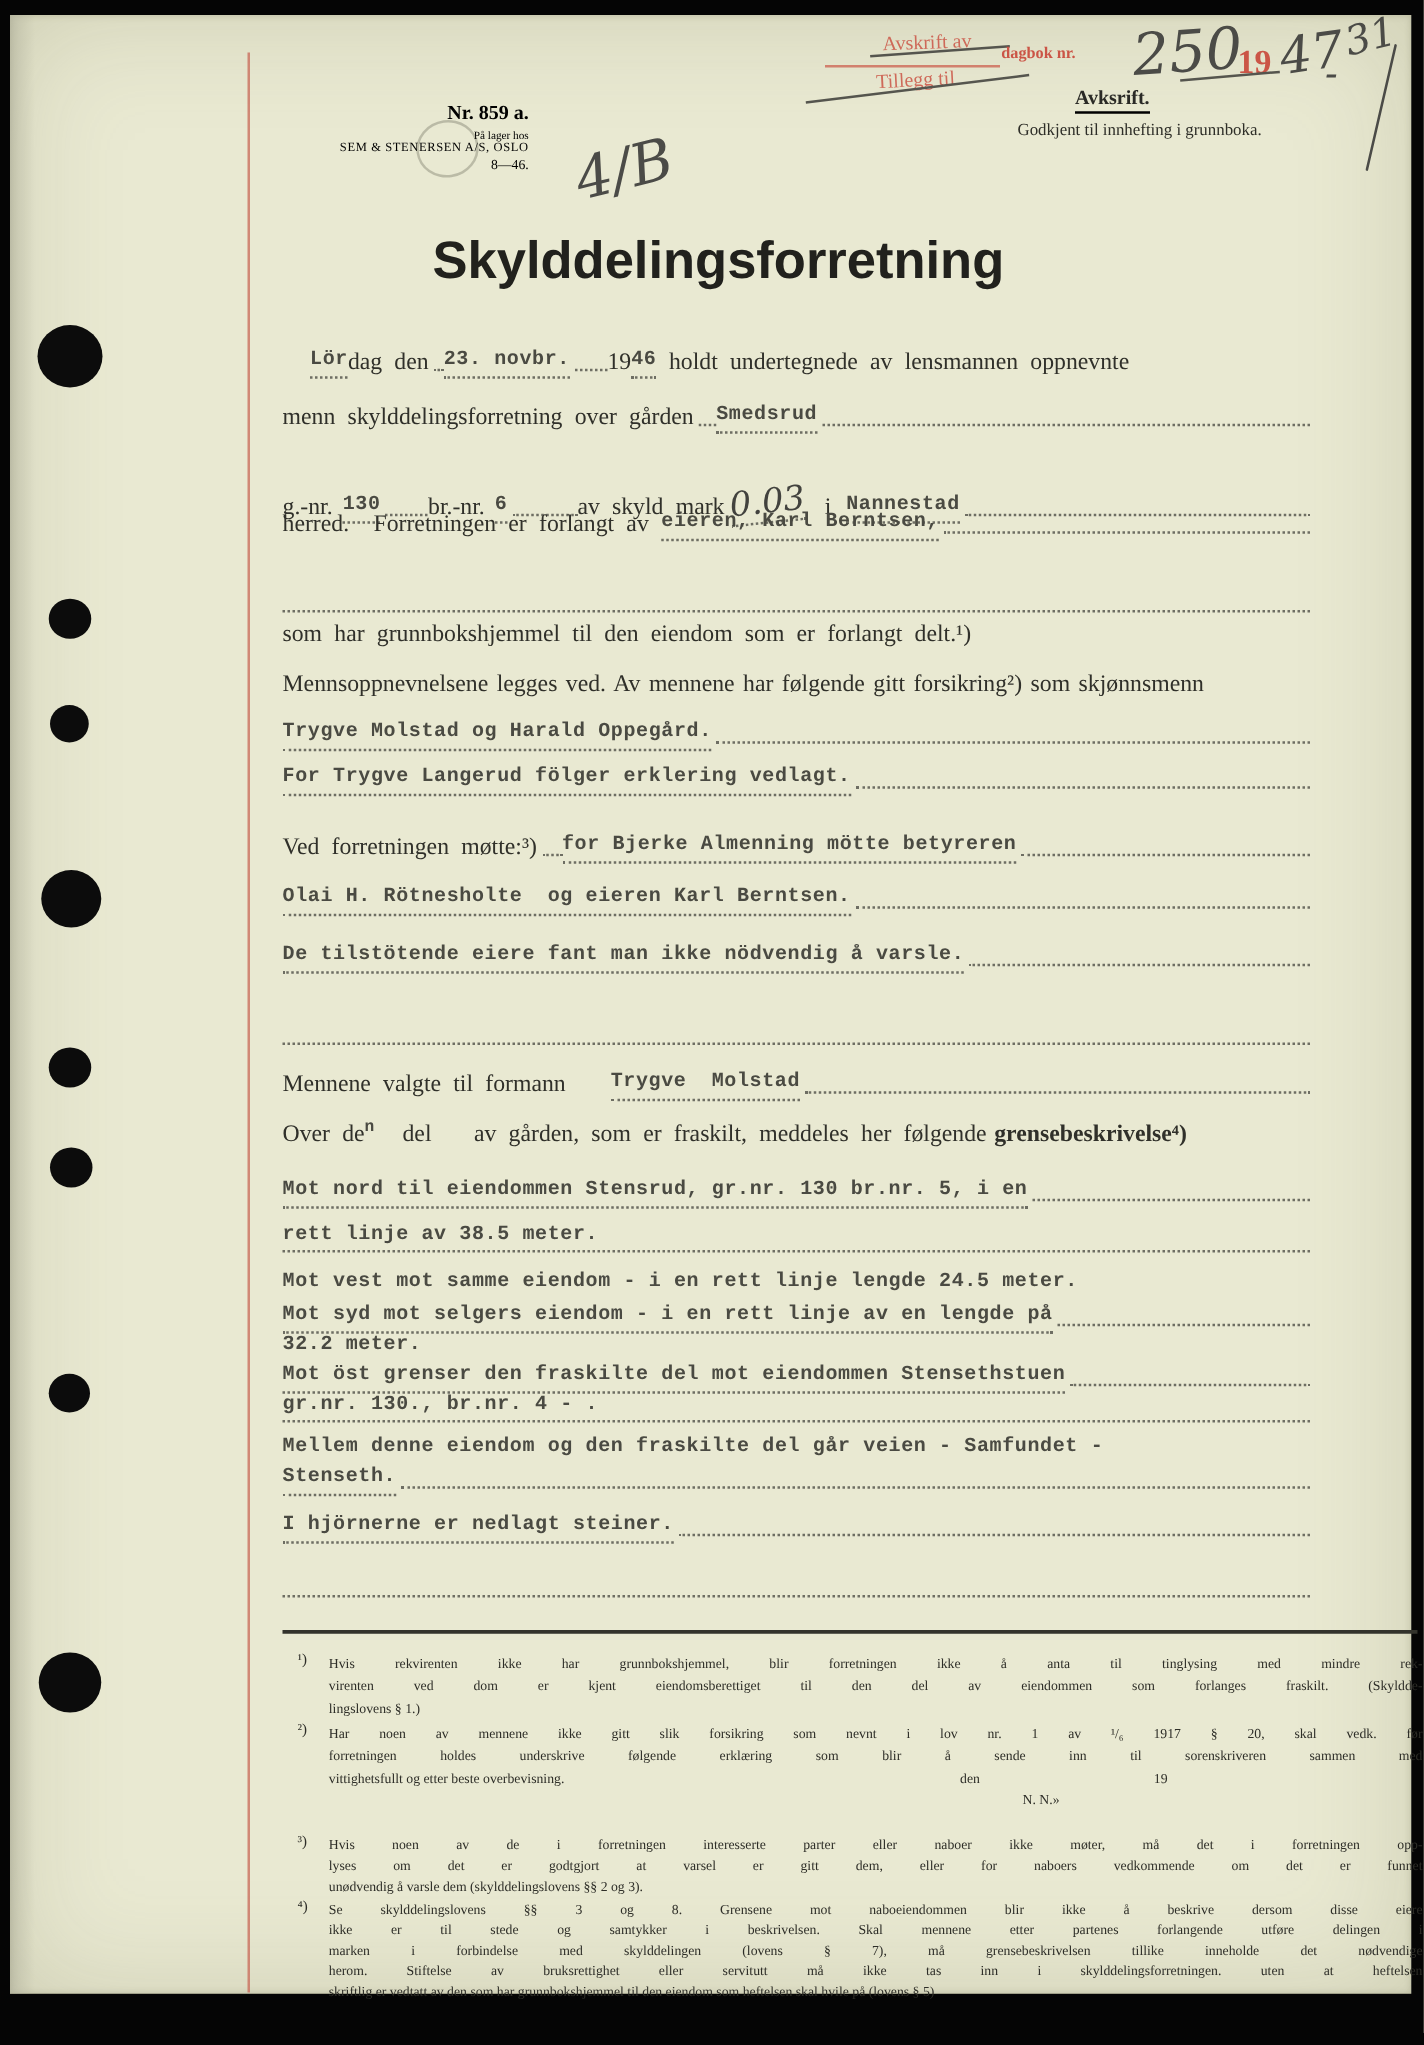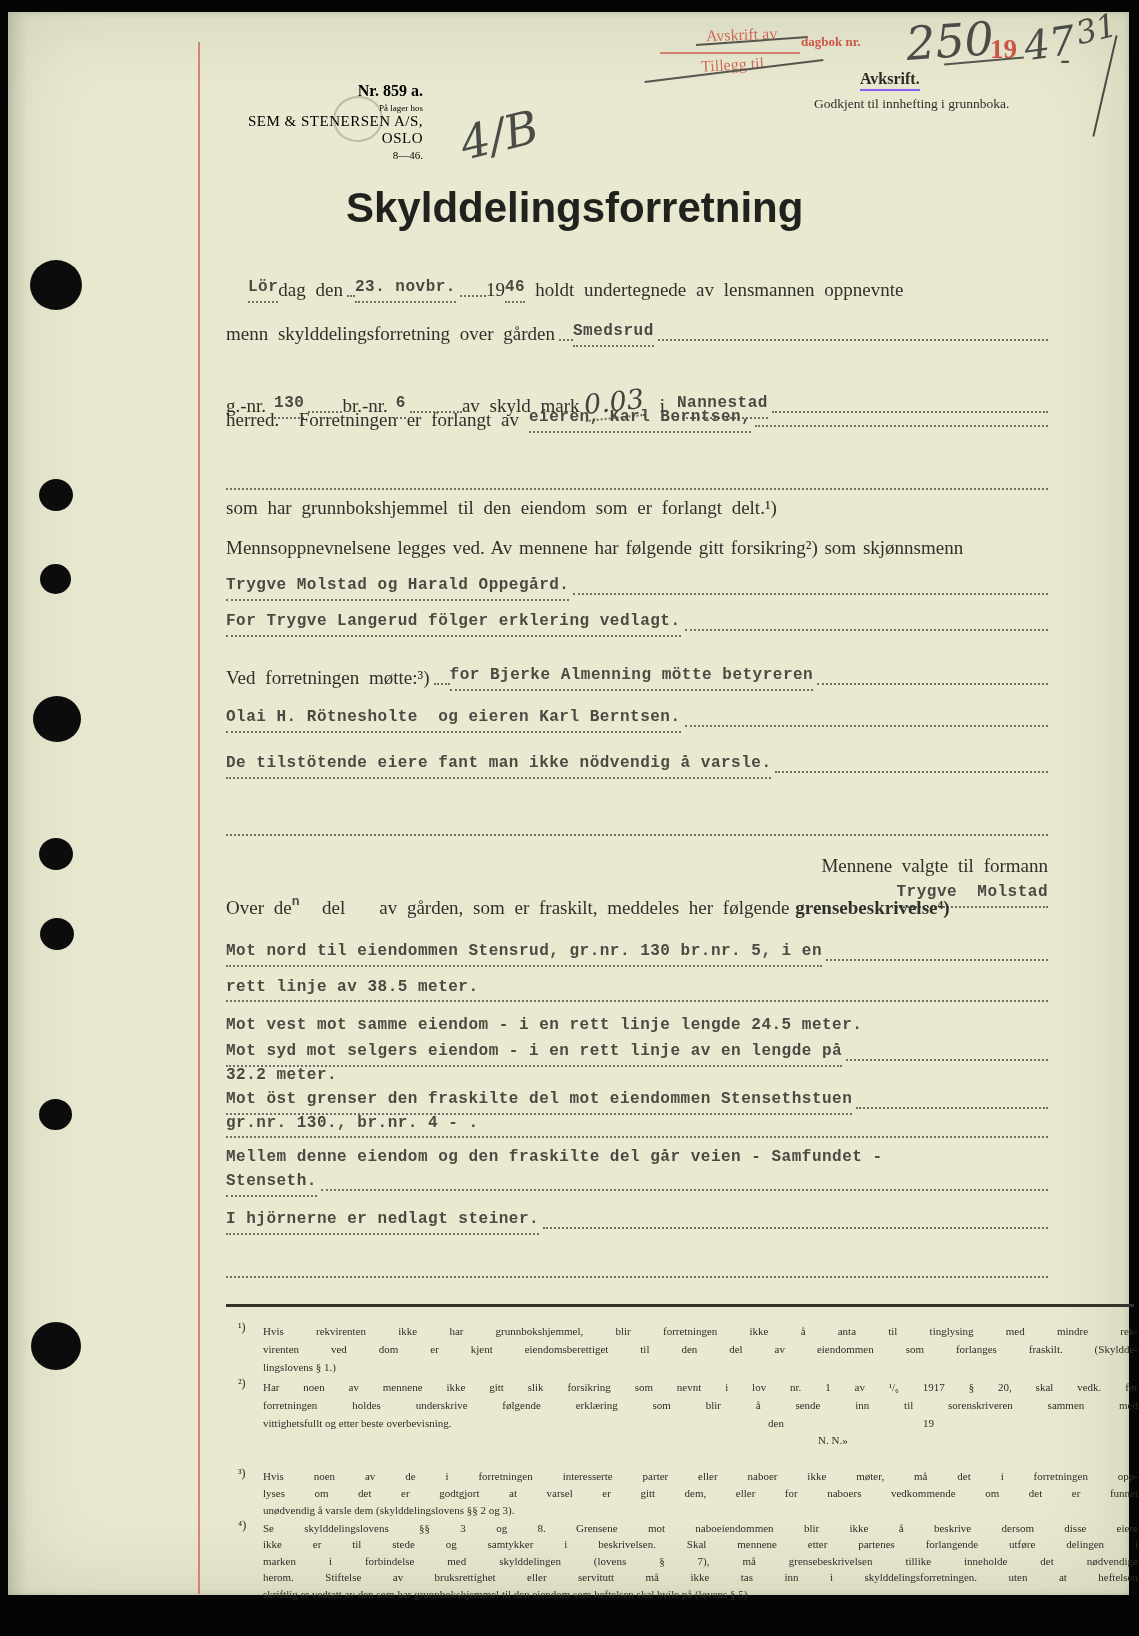--- a/index.html
+++ b/index.html
@@ -66,41 +66,41 @@
   <div class="hole" style="left:31px;top:826px;width:34px;height:32px;"></div>
   <div class="hole" style="left:32px;top:906px;width:34px;height:32px;"></div>
   <div class="hole" style="left:31px;top:1087px;width:33px;height:31px;"></div>
   <div class="hole" style="left:23px;top:1310px;width:50px;height:48px;"></div>
 
   <div class="red-margin"></div>
 
   <div class="printerblock">
     <div class="b" style="font-size:16px;">Nr. 859 a.</div>
     <div style="font-size:9px;margin-top:3px;">På lager hos</div>
-    <div style="font-size:15px;letter-spacing:.5px;">SEM &amp; STENERSEN A/S, OSLO</div>
+    <div style="font-size:10px;letter-spacing:.5px;">SEM &amp; STENERSEN A/S, OSLO</div>
     <div style="font-size:11px;margin-top:2px;">8—46.</div>
   </div>
   <div class="stamp-circle"></div>
 
   <div class="red" style="position:absolute;left:698px;top:14px;font-size:16px;transform:rotate(-2deg);opacity:.85;">Avskrift av</div>
   <div style="position:absolute;left:652px;top:40px;width:140px;height:2px;background:#cb5546;opacity:.7;"></div>
   <div class="red" style="position:absolute;left:693px;top:44px;font-size:16px;transform:rotate(-3deg);opacity:.85;">Tillegg til</div>
   <div class="strike" style="left:688px;top:28px;width:112px;transform:rotate(-4deg);"></div>
   <div class="strike" style="left:636px;top:58px;width:180px;transform:rotate(-7deg);"></div>
 
   <div class="red b" style="position:absolute;left:793px;top:22px;font-size:13px;">dagbok nr.</div>
   <div class="pencil" style="position:absolute;left:898px;top:2px;font-size:46px;transform:rotate(-4deg);">250</div>
   <div class="red b" style="position:absolute;left:982px;top:22px;font-size:27px;">19</div>
   <div class="strike" style="left:936px;top:48px;width:80px;transform:rotate(-5deg);"></div>
   <div class="pencil" style="position:absolute;left:1016px;top:8px;font-size:40px;transform:rotate(-8deg);">47</div>
   <div class="pencil" style="position:absolute;left:1052px;top:30px;font-size:30px;">-</div>
   <div class="pencil" style="position:absolute;left:1068px;top:-2px;font-size:32px;transform:rotate(-14deg);">31</div>
   <div class="slashmark" style="left:1096px;top:22px;height:104px;transform:rotate(13deg);"></div>
 
-  <div class="b" style="position:absolute;left:852px;top:58px;font-size:16px;border-bottom:2px solid #8b5cf6;padding-bottom:1px;color:#2a2a26;">Avksrift.</div>
+  <div class="b" style="position:absolute;left:852px;top:58px;font-size:16px;border-bottom:2px solid #000000;padding-bottom:1px;color:#2a2a26;">Avksrift.</div>
   <div class="small" style="position:absolute;left:806px;top:84px;color:#2e2e28;">Godkjent til innhefting i grunnboka.</div>
 
   <div class="pencil" style="position:absolute;left:452px;top:96px;font-size:46px;transform:rotate(-14deg);">4/B</div>
 
   <div style="position:absolute;left:338px;top:172px;font-family:'Liberation Sans',sans-serif;font-weight:700;font-size:42px;color:#21211d;">Skylddelingsforretning</div>
 
   <div class="row" style="top:262px;left:240px;width:800px;">
     <span class="t u">Lör</span>
     <span class="p">dag den</span>
     <span class="fillfix" style="width:8px;"></span>
@@ -170,21 +170,21 @@
     <span class="fill"></span>
   </div>
 
   <div class="row" style="top:738px;">
     <span class="t u">De tilstötende eiere fant man ikke nödvendig å varsle.</span>
     <span class="fill"></span>
   </div>
 
   <div class="dotline" style="top:822px;"></div>
 
-  <div class="row" style="top:840px;flex-direction:column;">
+  <div class="row" style="top:840px;">
     <span class="p">Mennene valgte til formann</span>
     <span class="t u" style="margin-left:36px;">Trygve  Molstad</span>
     <span class="fill"></span>
   </div>
 
   <div class="row" style="top:882px;">
     <span class="p">Over de</span>
     <span class="t" style="font-size:13px;position:relative;top:-6px;">n</span>
     <span class="p" style="margin-left:22px;">del</span>
     <span class="p" style="margin-left:34px;">av gården, som er fraskilt, meddeles her følgende</span>

